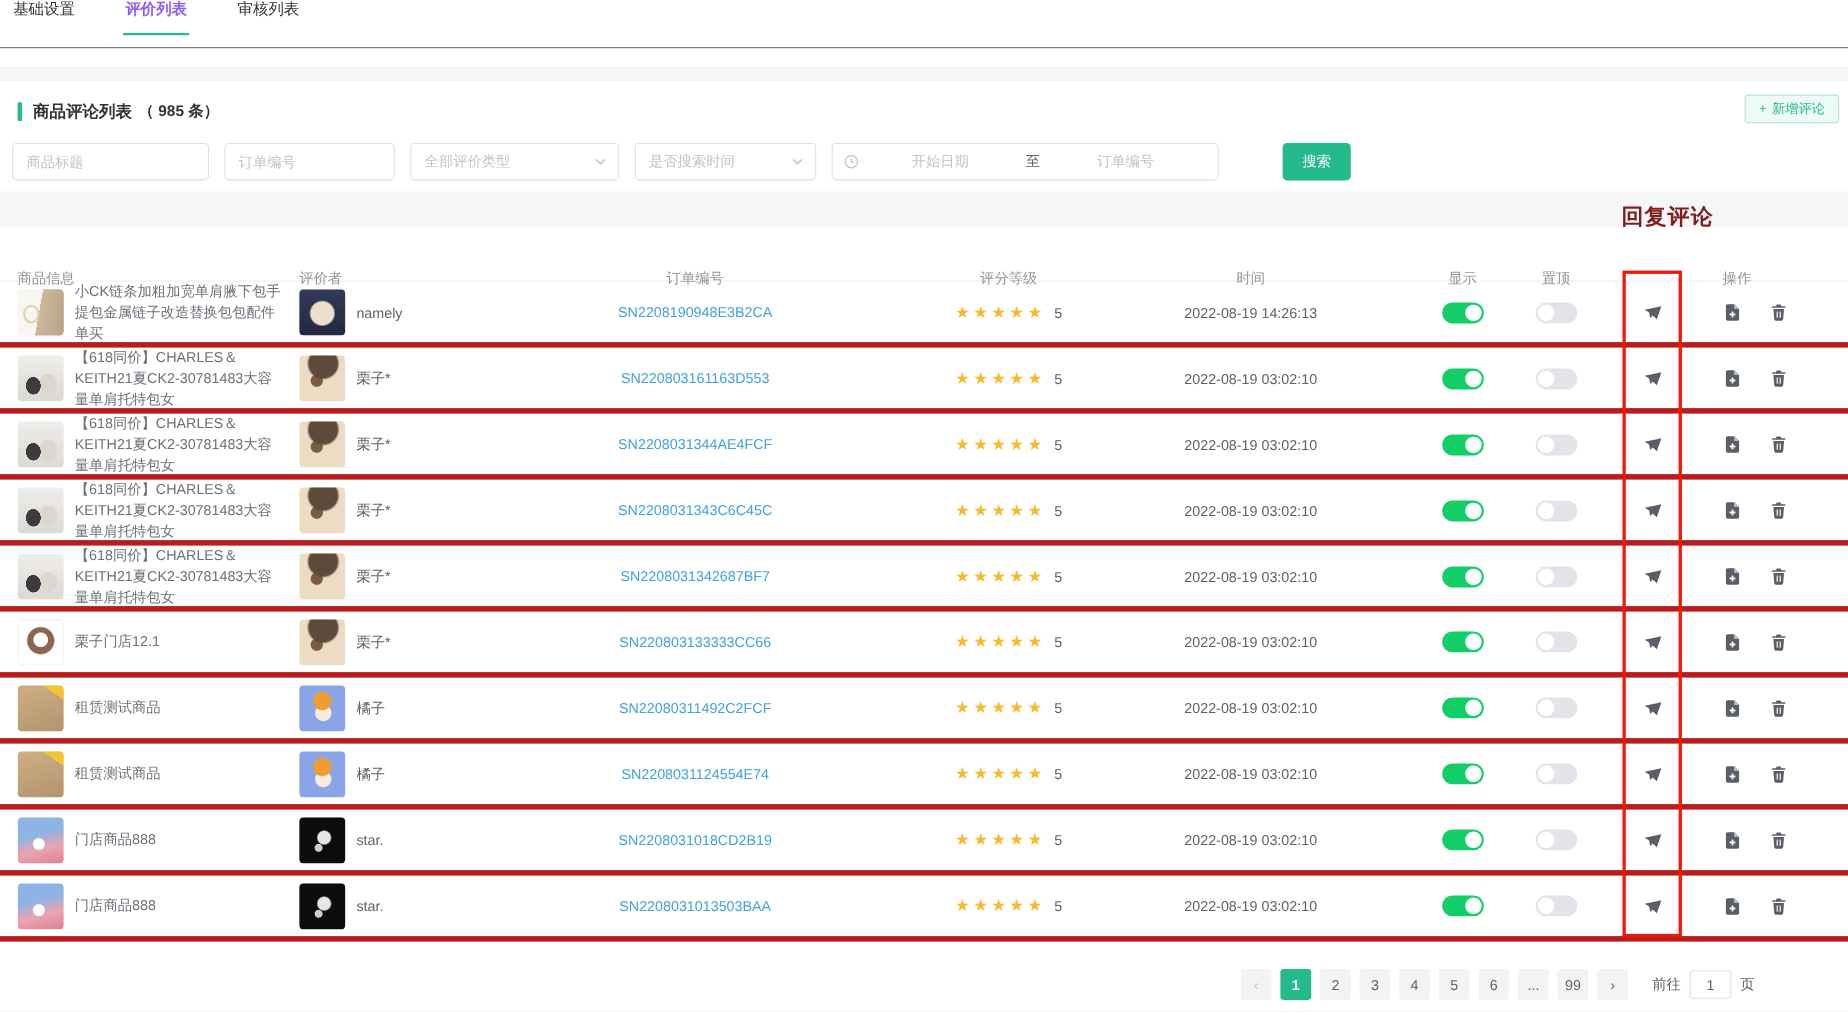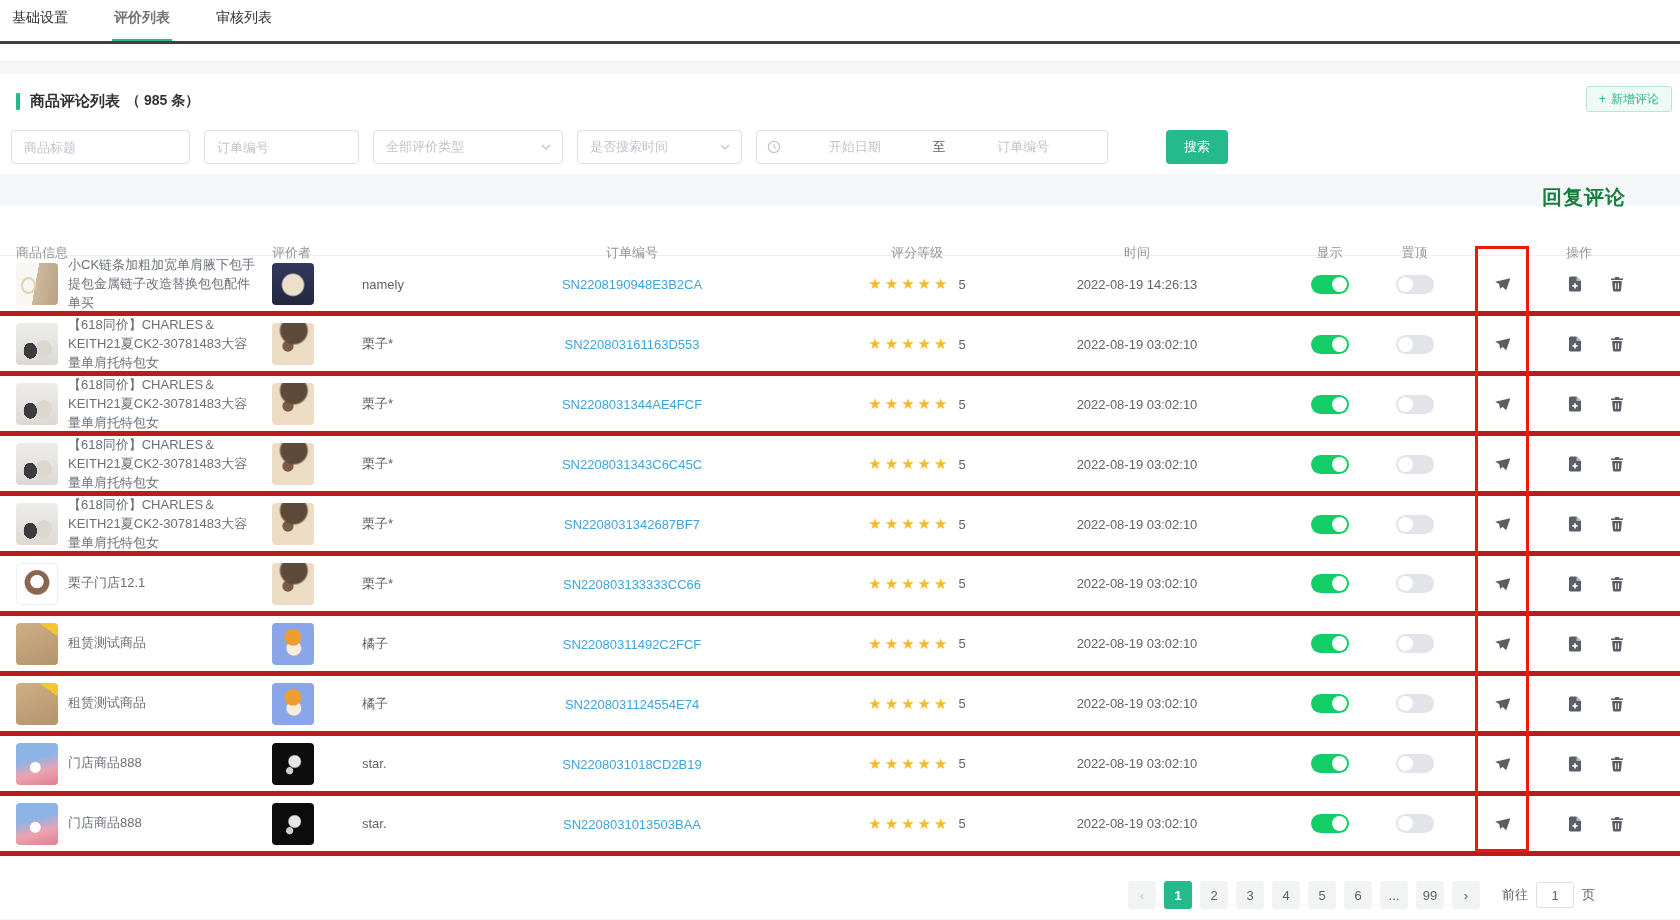--- a/index.html
+++ b/index.html
@@ -1,22 +1,22 @@
 <!DOCTYPE html>
 <html><head>
 <meta charset="utf-8">
 <style>
   * { margin:0; padding:0; box-sizing:border-box; }
   html,body { width:1680px; height:920px; overflow:hidden; }
   body { font-family:"Liberation Sans","DejaVu Sans",sans-serif; background:#f5f6f8; position:relative; color:#606266; }
 
   
-  .tabbar { background:#fff; height:44px; display:flex; align-items:flex-end; padding-left:10px; border-bottom:3px solid #404040; }
+  .tabbar { background:#fff; height:44px; display:flex; align-items:flex-start; padding-left:10px; border-bottom:1px solid #404040; }
   .tab { font-size:14px; color:#303133; padding:0 2px 12px; margin-right:42px; cursor:pointer; border-bottom:2px solid transparent; }
-  .tab.active { color:#737373; border-bottom-color:#25ba8b; font-weight:bold; }
+  .tab.active { color:#8b5cf6; border-bottom-color:#25ba8b; font-weight:bold; }
   .substrip { background:#fff; height:18px; border-bottom:1px solid #eef0f3; }
 
   
   .card1 { background:#fff; margin-top:12px; height:100px; position:relative; padding:14px 16px 0; }
   .panel-title-row { display:flex; align-items:center; height:26px; }
   .green-bar { width:4px; height:17px; background:#25ba8b; border-radius:1px; margin-right:10px; }
   .panel-title { font-size:15px; font-weight:bold; color:#303133; }
   .panel-count { font-size:14px; font-weight:bold; color:#303133; margin-left:6px; }
   .add-btn { position:absolute; right:8px; top:12px; height:26px; padding:0 12px; font-size:12px; color:#25ba8b;
              background:#eefaf4; border:1px solid #b7e6d2; border-radius:3px; display:flex; align-items:center; gap:5px; cursor:pointer; }
@@ -27,36 +27,36 @@
   .f-input input { border:none; outline:none; width:100%; font-size:13px; color:#606266; }
   .f-input input::placeholder { color:#bfc4cc; }
   .f-select { padding:0 10px 0 12px; justify-content:space-between; cursor:pointer; }
   .f-date { padding:0 10px; color:#bfc4cc; }
   .f-date .seg { flex:1; text-align:center; }
   .f-date .sep { color:#606266; font-size:13px; padding:0 4px; }
   .search-btn { height:34px; width:62px; background:#25ba8b; color:#fff; font-size:13px; border:none; border-radius:4px; margin-left:58px; cursor:pointer; }
   .gap12 { width:14px; flex:none; }
 
   
-  .annotation { position:absolute; left:1542px; top:184px; font-size:20px; color:#15803d; font-weight:bold; letter-spacing:1px; z-index:40; }
+  .annotation { position:absolute; left:1474px; top:184px; font-size:20px; color:#7f1d1d; font-weight:bold; letter-spacing:1px; z-index:40; }
   .red-box { position:absolute; left:1475px; top:246px; width:54px; height:606px; border:3px solid #f01809; z-index:30; pointer-events:none; }
 
   
   .card2 { background:#fff; margin-top:32px; height:713px; display:flex; flex-direction:column; padding-top:14px; }
   .grid { display:grid; grid-template-columns:262px 160px 420px 150px 290px 95px 75px 100px 128px; align-items:center; }
   .hrow { height:36px; border-bottom:1px solid #eceef2; }
   .hcell { font-size:13px; color:#909399;margin-top:24px; }
   .al { padding-left:16px; text-align:left; } .al2 { padding-left:10px; text-align:left; }
   .ac { text-align:center; } .aact { padding-left:14px; text-align:left; }
   .trow { height:60px; border-bottom:5px solid #b91c1c; }
   .cell-product { display:flex; align-items:center; gap:10px; padding-left:16px; }
   .pimg, .avatar { width:42px; height:42px; border-radius:4px; flex:none; }
   .pname { font-size:13px; color:#6b7078; line-height:1.45; max-width:190px; }
   .cell-reviewer { display:flex; align-items:center; gap:10px; padding-left:10px; }
-  .rname { font-size:13px; color:#606266;margin-left:38px; }
+  .rname { font-size:13px; color:#606266; }
   .cell-order { text-align:center; }
   .order-link { font-size:13px; color:#41a3dc; text-decoration:none; cursor:pointer; }
   .cell-rating { display:flex; align-items:center; justify-content:center; gap:3px; }
   .star { color:#f7ba2a; font-size:15px; letter-spacing:3px; }
   .rlabel { font-size:13px; color:#606266; margin-left:5px; }
   .cell-time { text-align:center; font-size:13px; color:#606266; }
   .cell-toggle { display:flex; justify-content:center; }
   .toggle { width:38px; height:19px; border-radius:10px; position:relative; cursor:pointer; }
   .toggle.on { background:#13ce66; }
   .toggle.off { background:#e2e4e9; }

